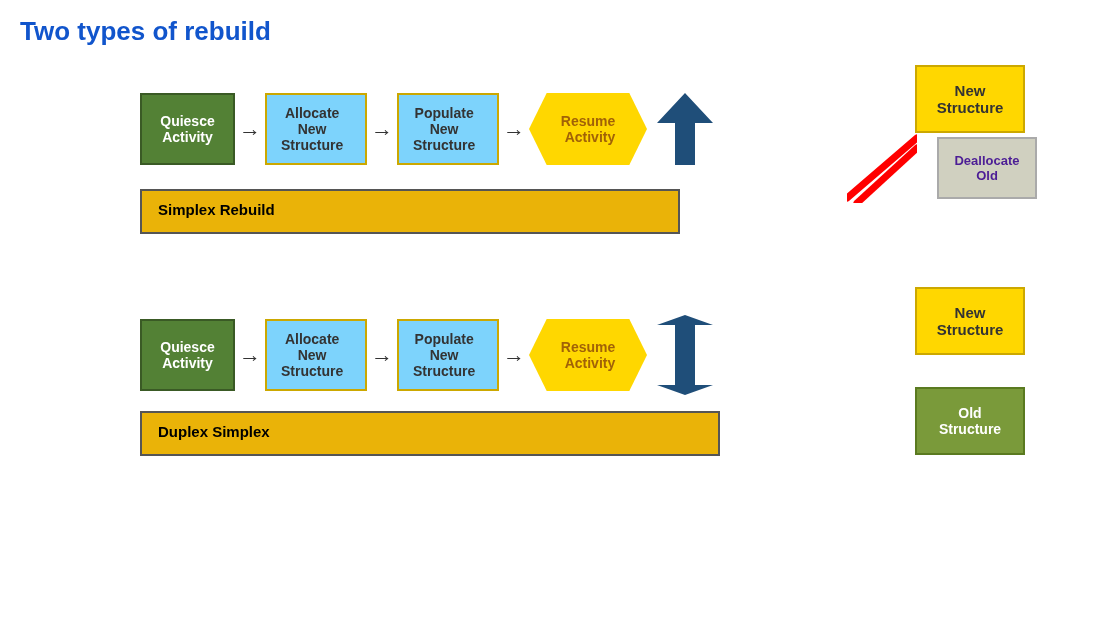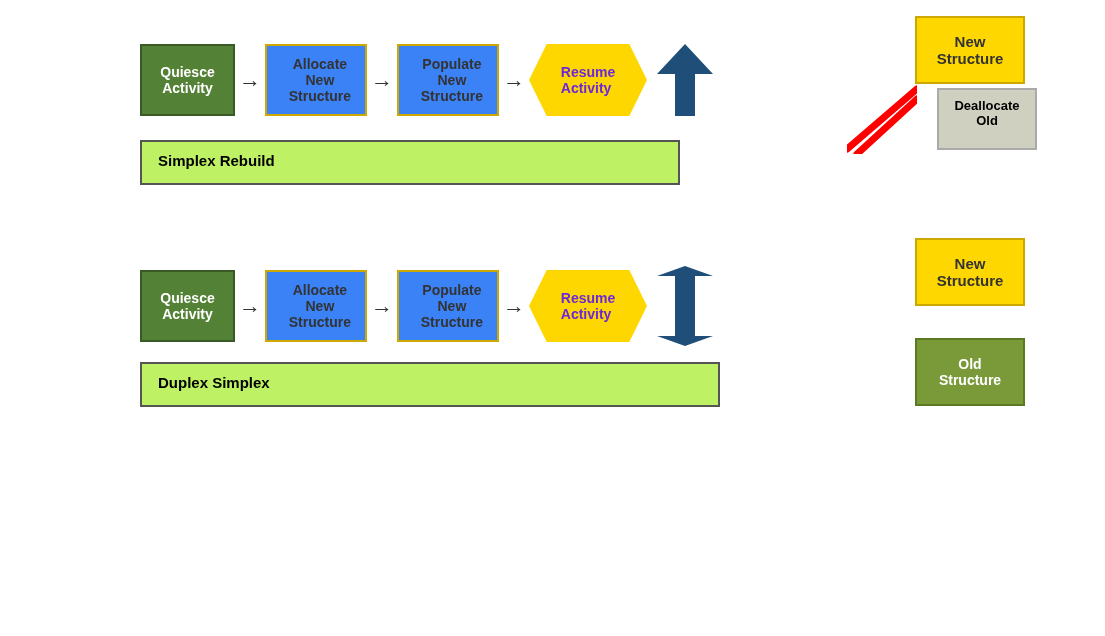--- a/index.html
+++ b/index.html
@@ -34,41 +34,41 @@
       text-align: center;
       padding: 10px 14px;
       min-width: 90px;
       min-height: 70px;
       display: flex;
       align-items: center;
       justify-content: center;
       border: 2px solid #3a5a25;
     }
     .box-yellow {
-      background: #3b82f6;
+      background: #7dd3fc;
       color: #333;
       font-weight: bold;
       font-size: 14px;
       text-align: center;
       padding: 10px 14px;
       min-width: 90px;
       min-height: 70px;
       display: flex;
       align-items: center;
-      justify-content: flex-end;
+      justify-content: flex-start;
       border: 2px solid #cca800;
     }
 
     
     .hexagon {
       background: #ffd700;
-      color: #6d28d9;
+      color: #a16207;
       font-weight: bold;
       font-size: 14px;
-      text-align: left;
+      text-align: right;
       display: flex;
       align-items: center;
       justify-content: center;
       position: relative;
       width: 110px;
       height: 70px;
       clip-path: polygon(15% 0%, 85% 0%, 100% 50%, 85% 100%, 15% 100%, 0% 50%);
       border: none;
     }
 
@@ -91,38 +91,39 @@
       min-width: 110px;
       min-height: 68px;
       display: flex;
       align-items: center;
       justify-content: center;
       border: 2px solid #cca800;
       position: absolute;
     }
     .deallocate-box {
       background: #d0d0c0;
-      color: #000000;
+      color: #4c1d95;
       font-weight: bold;
       font-size: 13px;
       text-align: center;
       padding: 8px 10px;
       min-width: 90px;
       min-height: 60px;
       display: flex;
+      align-items: center;
       justify-content: center;
       border: 2px solid #aaa;
       position: absolute;
       margin-left: 15px;
     }
 
     
     .desc-box {
       border: 2px solid #555;
-      background: #bef264;
+      background: #eab308;
       padding: 10px 16px;
       margin-top: 8px;
       display: inline-block;
       min-width: 540px;
     }
     .desc-box .title {
       font-weight: bold;
       font-size: 15px;
       margin-bottom: 4px;
     }
@@ -143,20 +144,21 @@
 
     .flow-and-arrows {
       display: flex;
       align-items: center;
     }
   </style>
 </head>
 <body>
 <div class="main-container">
 
+  <div class="page-title">Two types of rebuild</div>
 
   <div class="simplex-wrapper">
     <div style="position: relative; height: 210px;">
 
       <div class="flow-and-arrows" style="position: absolute; top: 28px; left: 120px;">
 
         <div class="box-green" style="width:95px;height:72px;">
           <span>Quiesce<br>Activity</span>
         </div>
         <div class="arrow">→</div>

